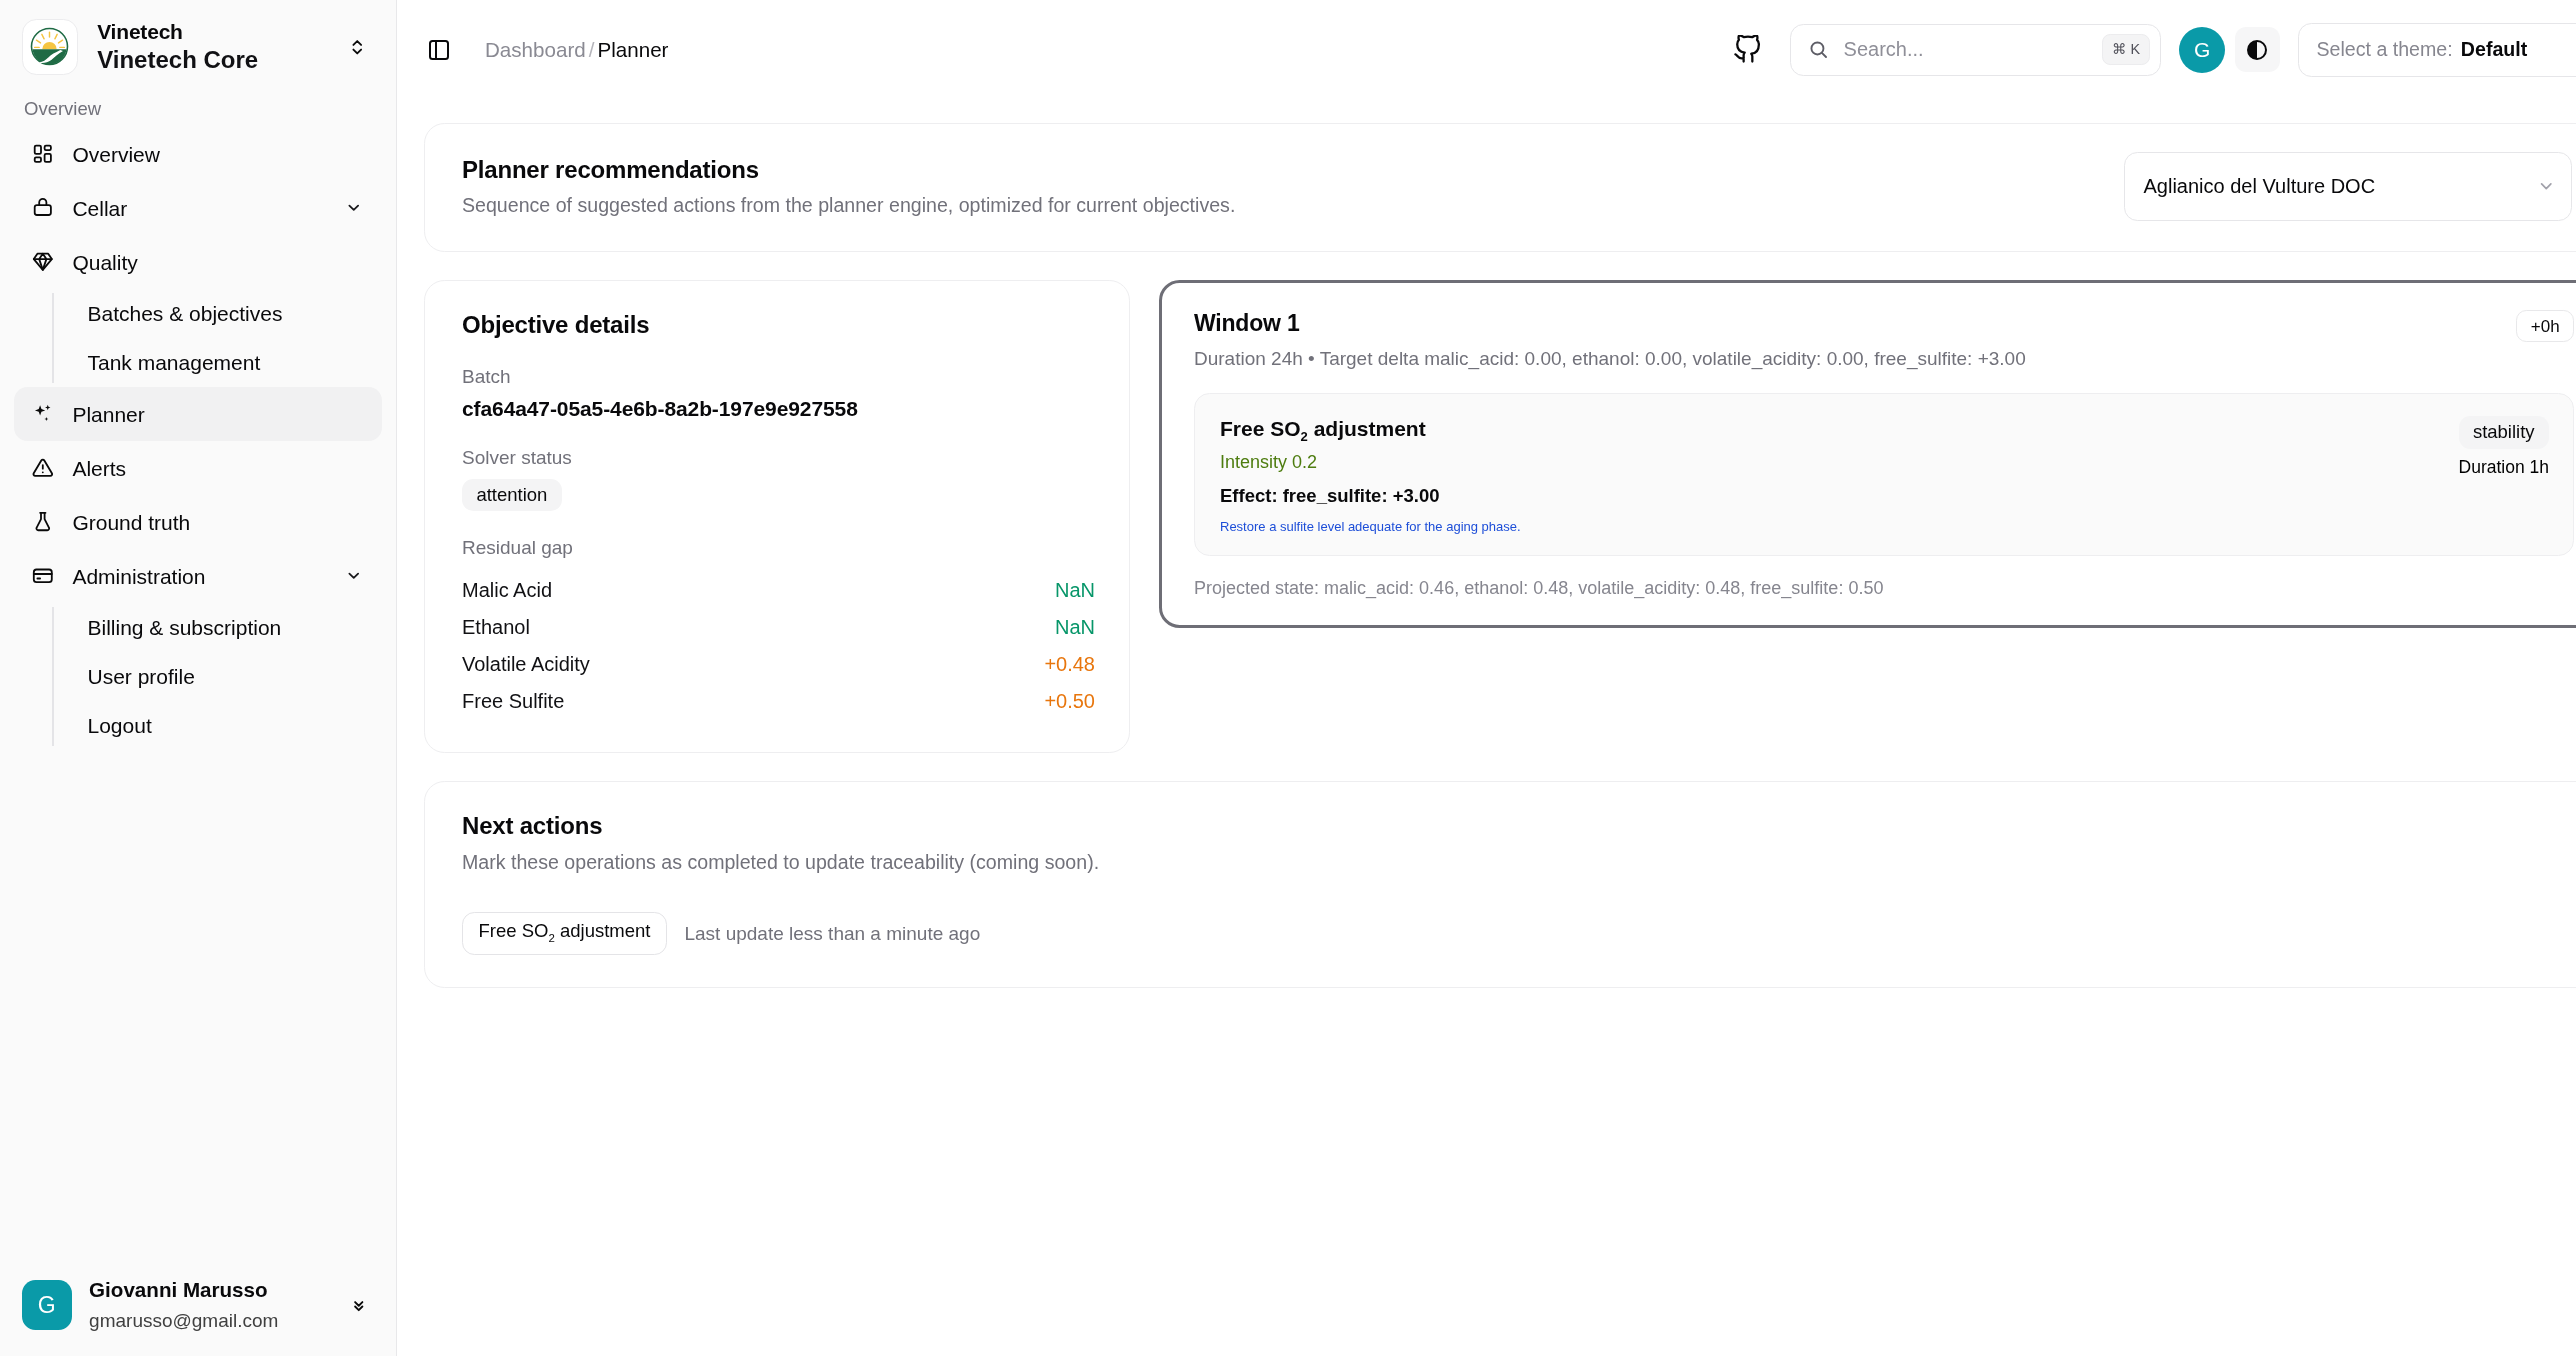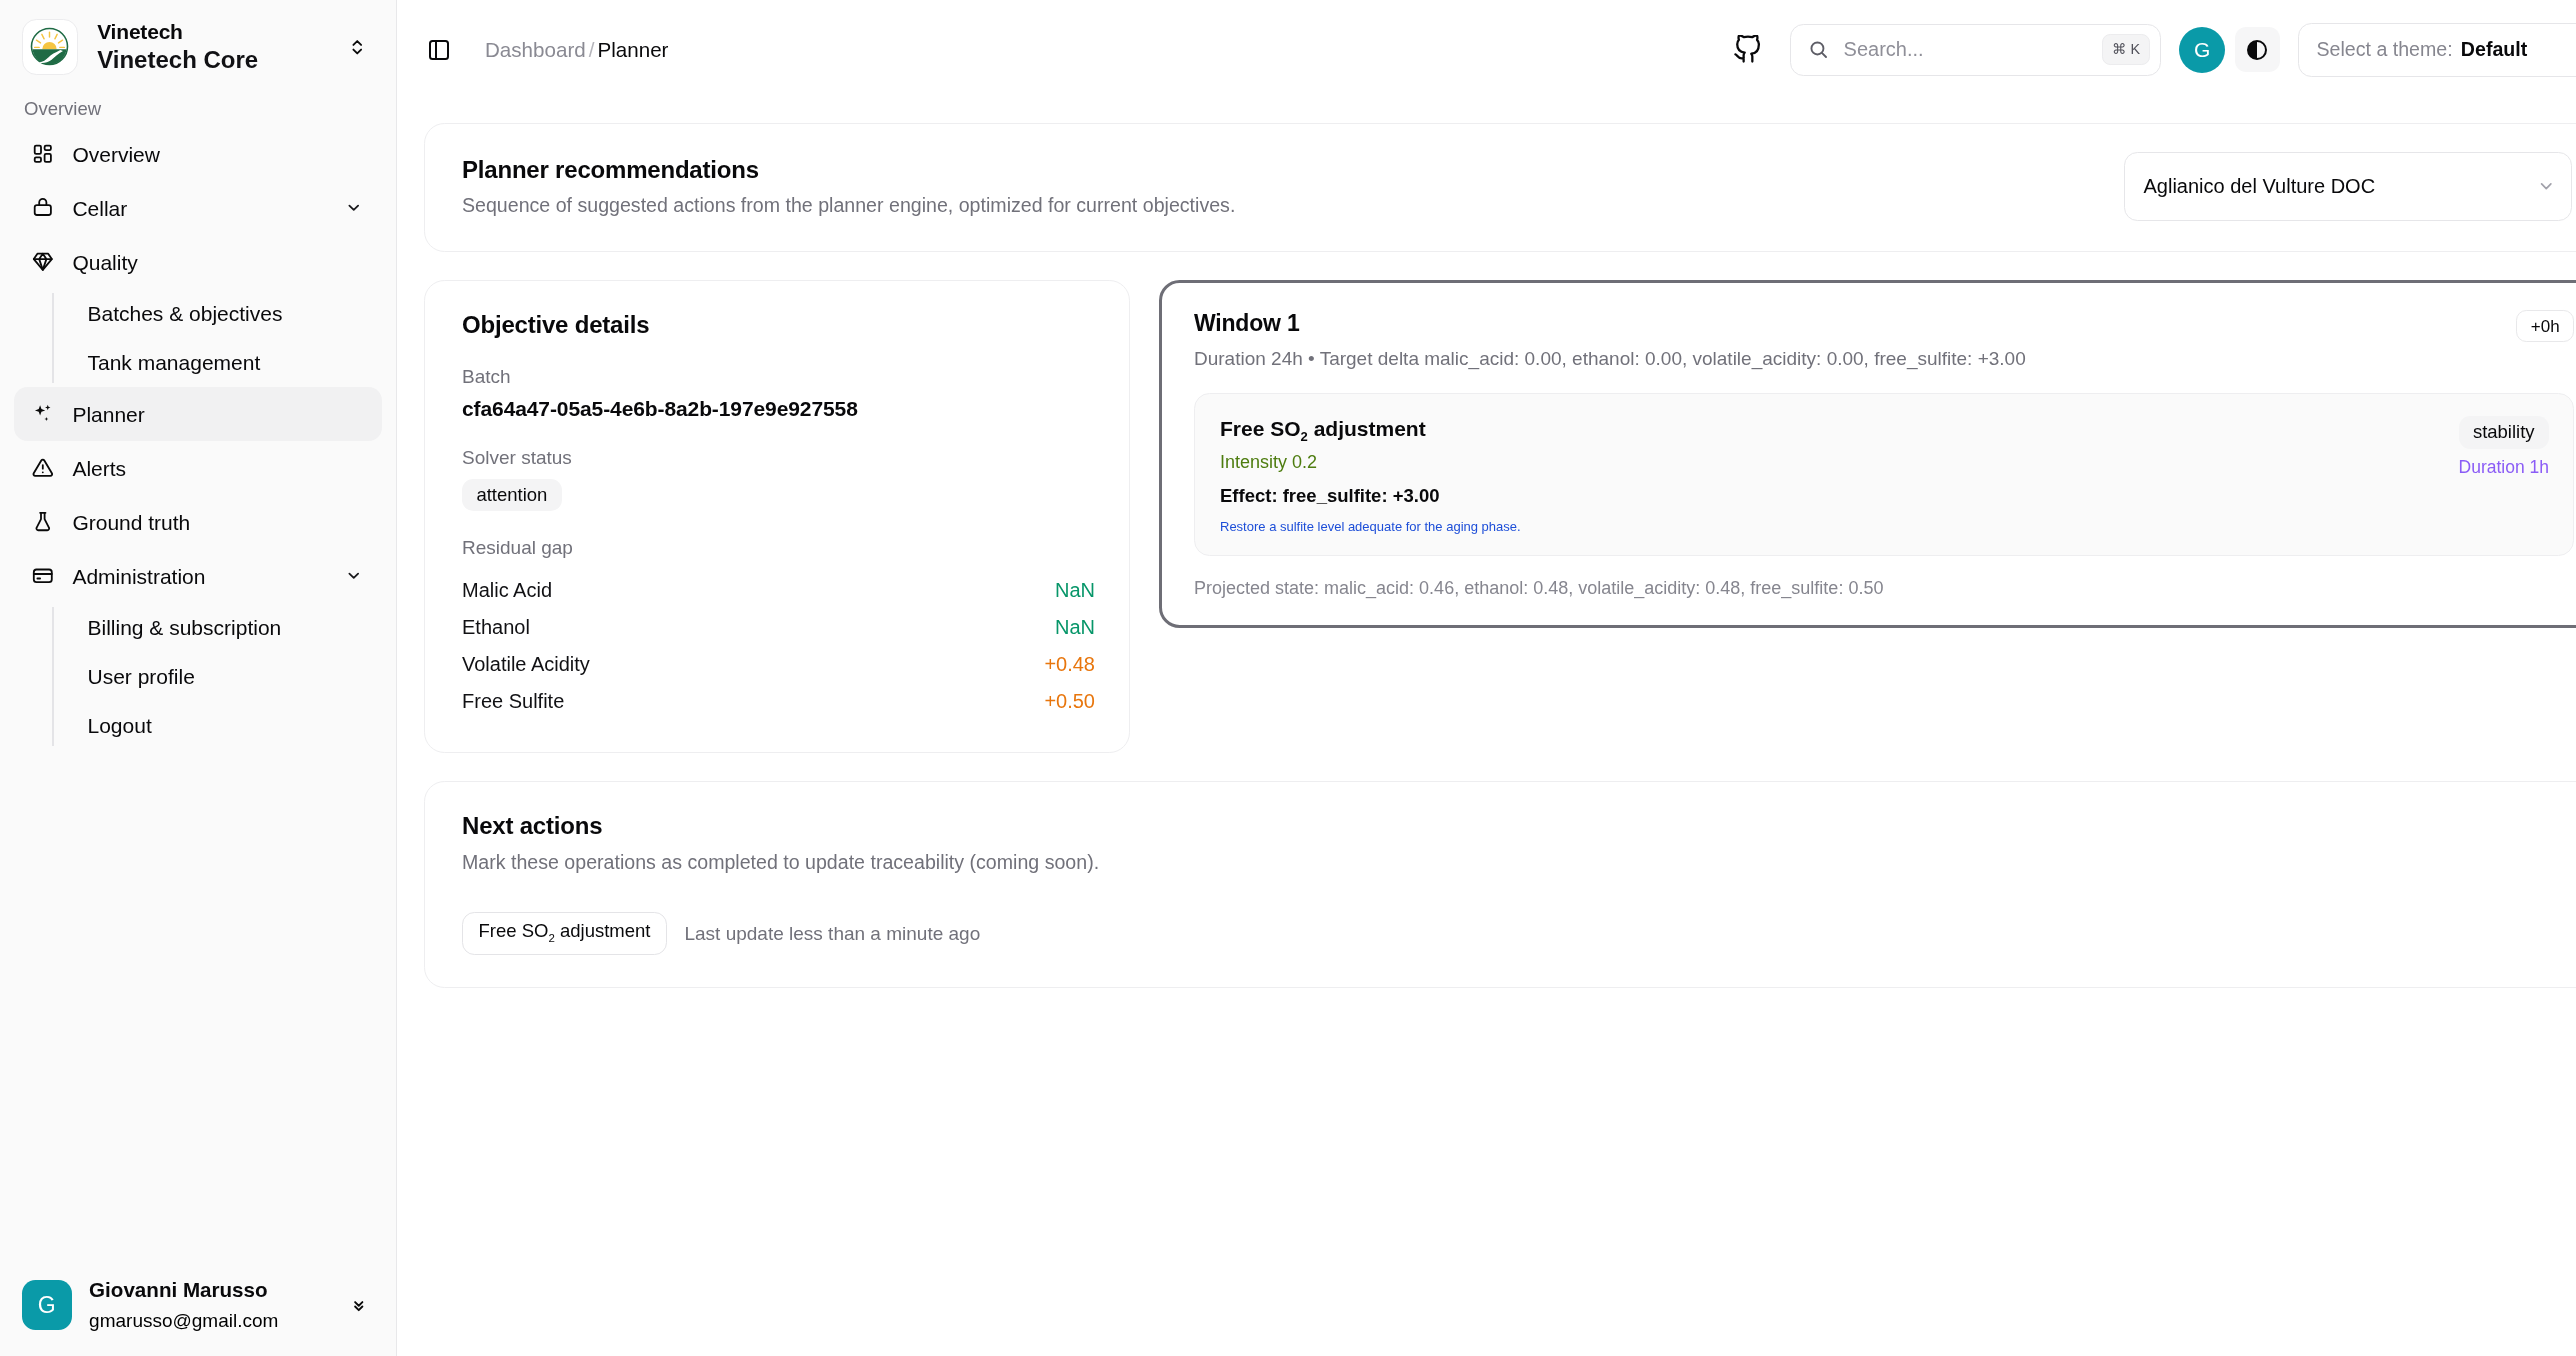--- a/index.html
+++ b/index.html
@@ -69,21 +69,21 @@
     padding: 14.4px 23px 23px 21.6px;
   }
   .avatar-sq {
     width: 50px; height: 50px; flex: 0 0 50px; border-radius: 13.4px;
     background: #0a9aa8; color: #ffffff;
     display: flex; align-items: center; justify-content: center;
     font-size: 23px; font-weight: 400;
   }
   .user-text { display: flex; flex-direction: column; gap: 8px; flex: 1; min-width: 0; }
   .user-name { font-size: 20.6px; font-weight: 700; color: #09090b; line-height: 1.2; }
-  .user-mail { font-size: 19px; color: #000000; line-height: 1.2; white-space: nowrap; overflow: hidden; text-overflow: ellipsis; }
+  .user-mail { font-size: 19px; color: #404040; line-height: 1.2; white-space: nowrap; overflow: hidden; text-overflow: ellipsis; }
   .user-caret { width: 29px; flex: 0 0 29px; display: flex; align-items: center; justify-content: center; color: #0a0a0a; }
 
   
   .main { flex: 1; display: flex; flex-direction: column; min-width: 0; background: #ffffff; }
 
   .topbar {
     height: 99px; flex: 0 0 99px;
     display: flex; align-items: center; gap: 0;
     padding: 0 31px 0 23px;
   }
@@ -185,21 +185,21 @@
     margin-top: 23px; background: #fafafa; border: 1.5px solid #eeeef0; border-radius: 15.5px;
     padding: 21.6px 24px 20.6px 25px; display: flex; align-items: flex-start; gap: 20.6px;
   }
   .action-left { flex: 1; display: flex; flex-direction: column; }
   .action-title { font-size: 21px; font-weight: 700; color: #09090b; line-height: 1.25; }
   .action-title sub { font-size: 0.62em; vertical-align: sub; font-weight: 700; }
   .action-intensity { font-size: 18px; color: #4d7c0f; margin-top: 6.2px; }
   .action-effect { font-size: 18.5px; font-weight: 700; color: #09090b; margin-top: 12.4px; }
   .action-desc { font-size: 13px; color: #1d4ed8; margin-top: 12.4px; }
   .action-right { display: flex; flex-direction: column; align-items: flex-end; gap: 8.2px; }
-  .action-dur { font-size: 17.5px; color: #8b5cf6; }
+  .action-dur { font-size: 17.5px; color: #000000; }
   .proj { margin-top: 21.6px; font-size: 18px; color: #86868f; }
 
   
   .next-card { padding: 30px 34px 32px 37px; display: flex; flex-direction: column; }
   .next-title { font-size: 24px; font-weight: 700; letter-spacing: -0.2px; }
   .next-sub { font-size: 19.6px; color: #71717a; margin-top: 11.3px; }
   .next-row { display: flex; align-items: center; gap: 17.5px; margin-top: 38px; }
   .chip {
     border: 1.5px solid #e4e4e7; border-radius: 12.4px; background: #ffffff;
     padding: 9.3px 15.5px; font-size: 18.5px; color: #09090b; line-height: 1; cursor: pointer; white-space: nowrap;

